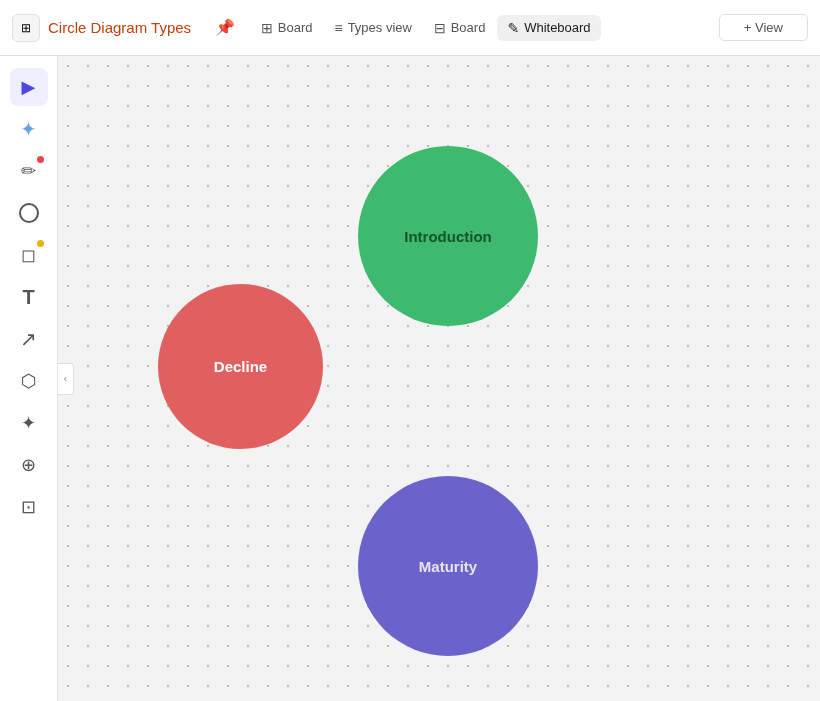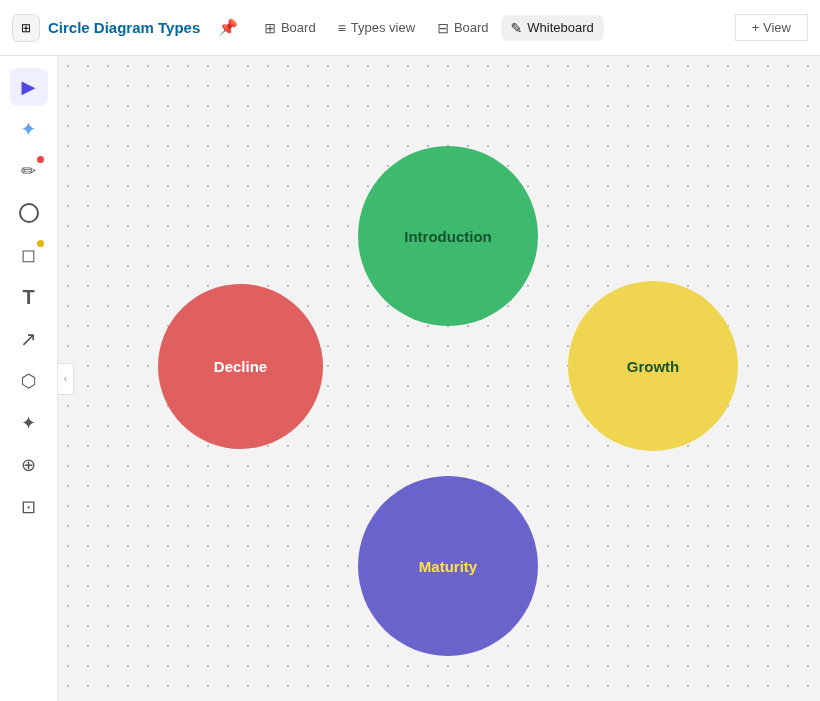--- a/index.html
+++ b/index.html
@@ -20,23 +20,23 @@
     .header-logo {
       width: 28px; height: 28px;
       background: #f5f5f5;
       border: 1px solid #e0e0e0;
       border-radius: 6px;
       display: flex; align-items: center; justify-content: center;
       font-size: 12px;
     }
     .header-title {
       font-size: 15px;
-      font-weight: 700;
-      color: #0369a1;
-      margin-right: 10px;
+      font-weight: 400;
+      color: #c2410c;
+      margin-right: 16px;
     }
     .header-nav {
       display: flex;
       align-items: center;
       gap: 2px;
       margin-left: 4px;
     }
     .nav-item {
       display: flex;
       align-items: center;
@@ -53,22 +53,22 @@
       background: #f0f0f0;
       color: #1a1a1a;
       font-weight: 500;
     }
     .nav-icon { font-size: 14px; }
     .header-spacer { flex: 1; }
     .view-button {
       display: flex;
       align-items: center;
       gap: 5px;
-      padding: 5px 16px;
-      border-radius: 0;
+      padding: 5px 24px;
+      border-radius: 5px;
       font-size: 13px;
       color: #555;
       cursor: pointer;
       background: transparent;
       border: 1px solid #e0e0e0;
     }
 
     
     .main {
       display: flex;
@@ -284,26 +284,23 @@
 
     <div class="collapse-arrow">‹</div>
 
     <div class="diagram">
 
 
       <div class="circle-satellite circle-intro">
         <span class="circle-label">Introduction</span>
       </div>
 
-      <div class="circle-satellite circle-growth">
-        <span class="circle-label">Growth</span>
-      </div>
 
       <div class="circle-satellite circle-maturity">
-        <span class="circle-label" style="color:#fde047;">Maturity</span>
+        <span class="circle-label" style="color:#e5e5e5;">Maturity</span>
       </div>
 
       <div class="circle-satellite circle-decline">
         <span class="circle-label" style="color:#fff;">Decline</span>
       </div>
 
     </div>
   </div>
 </div>
 

